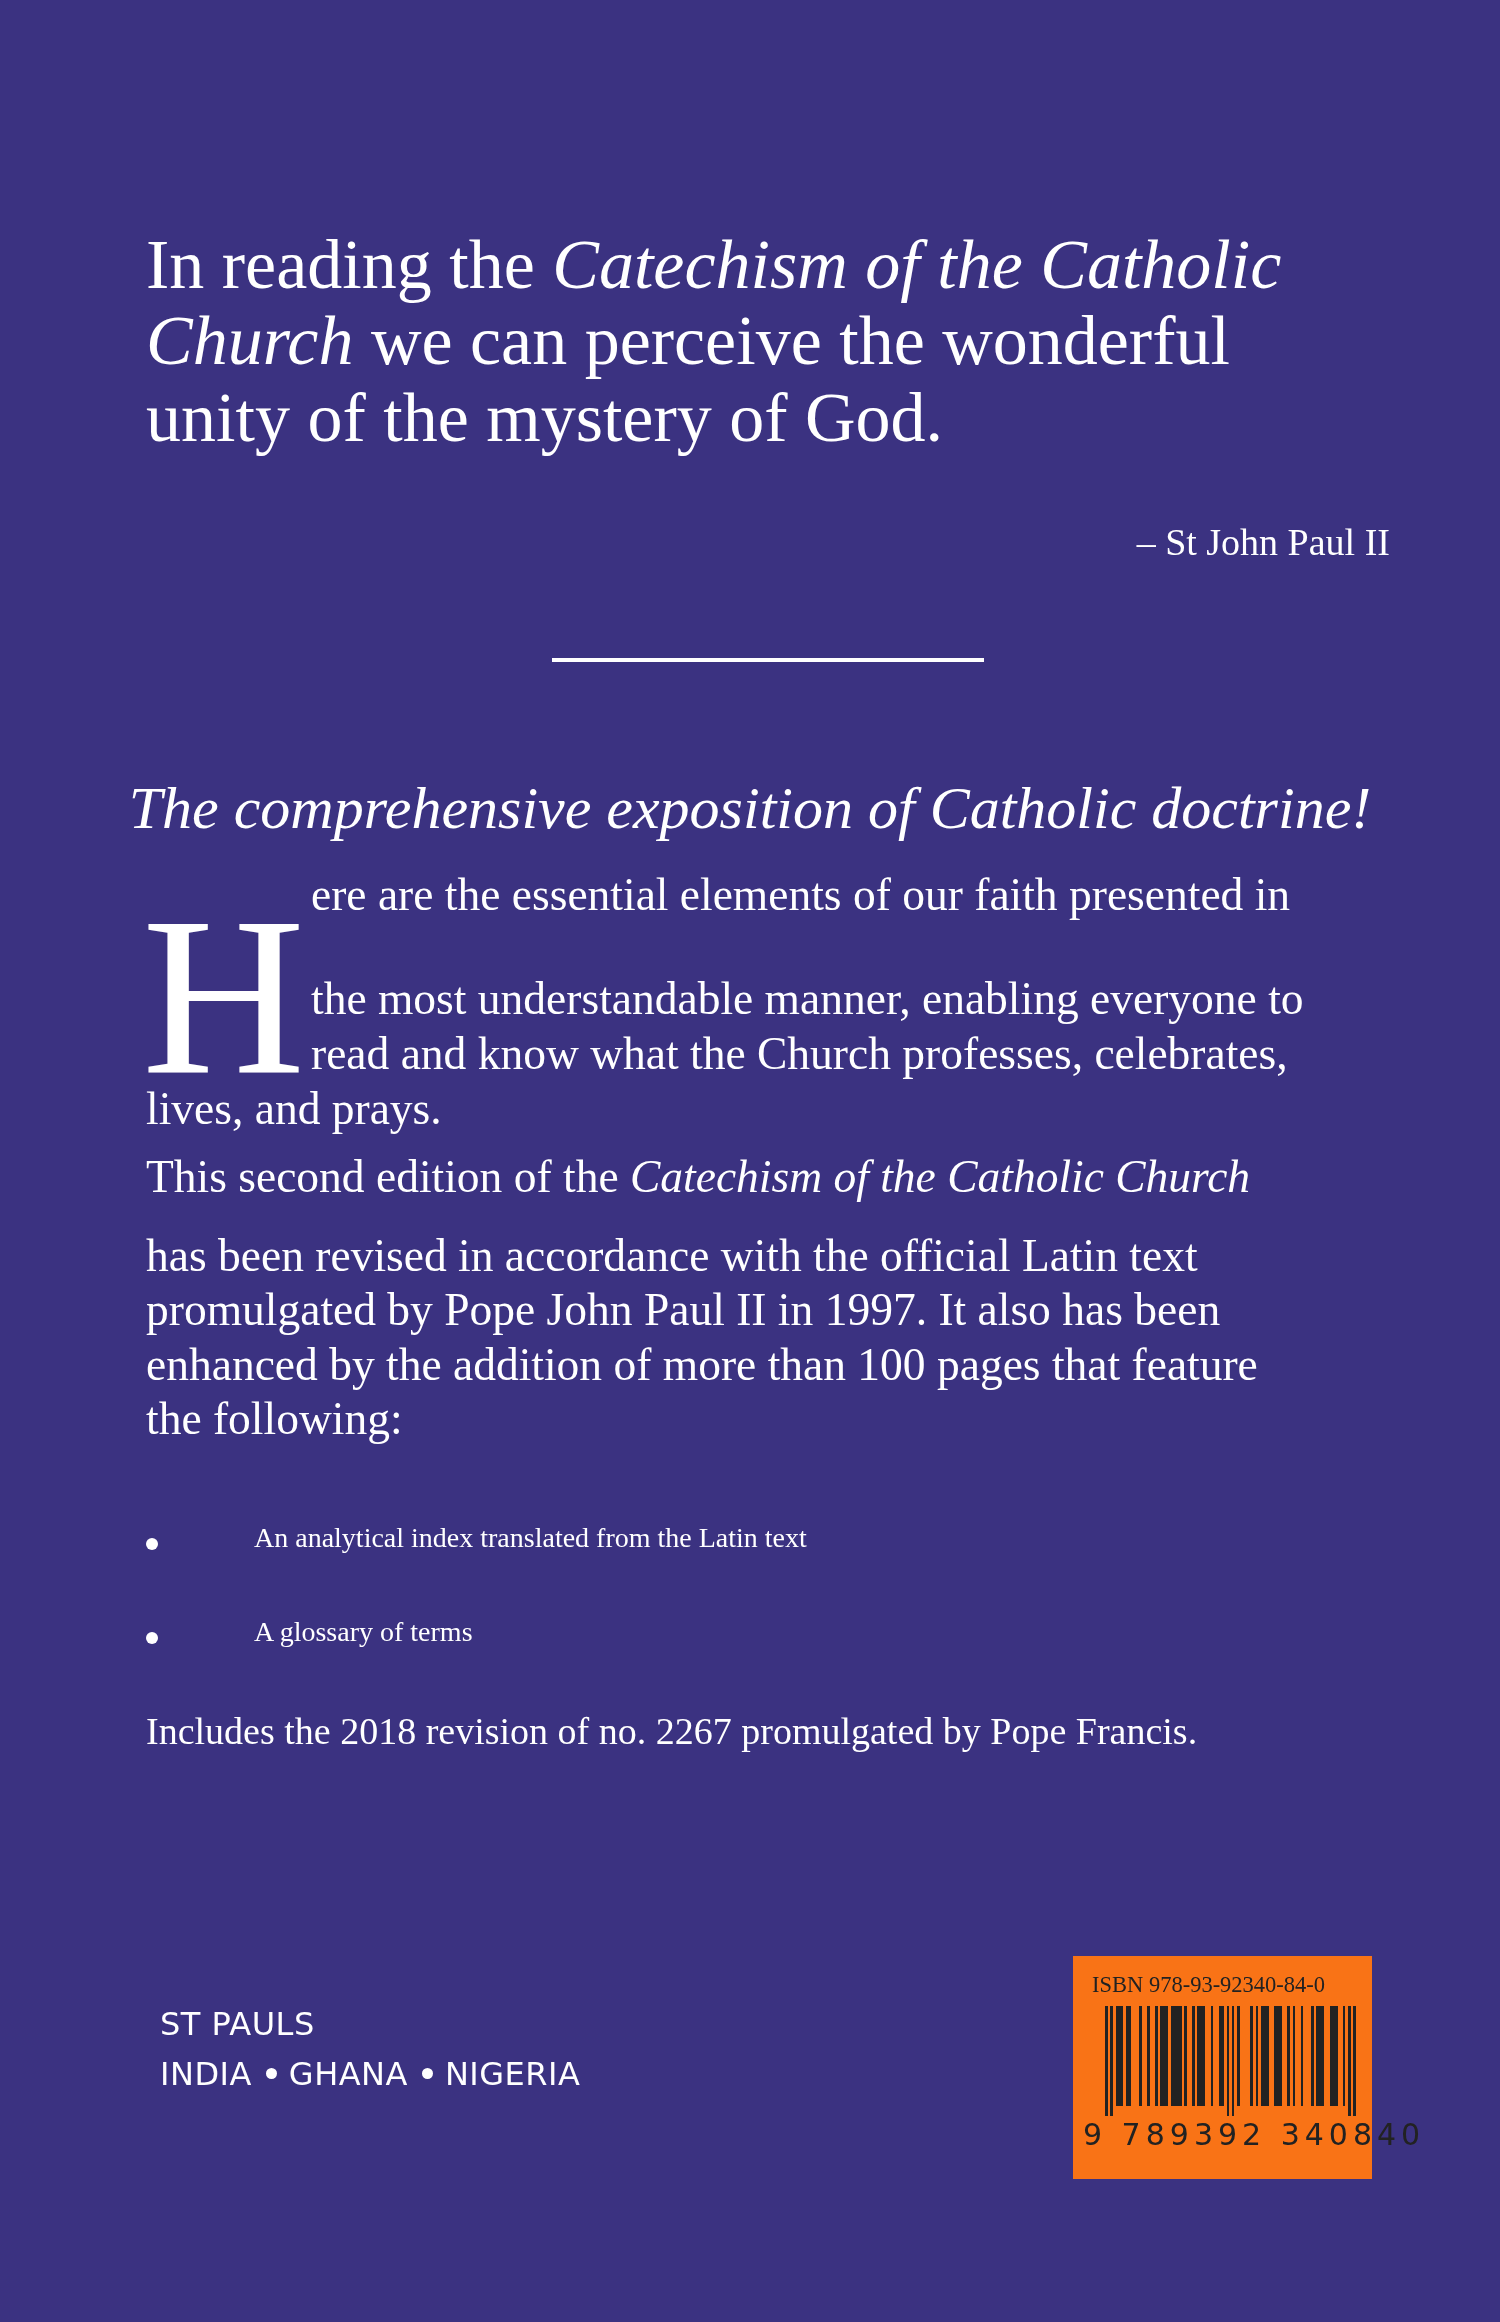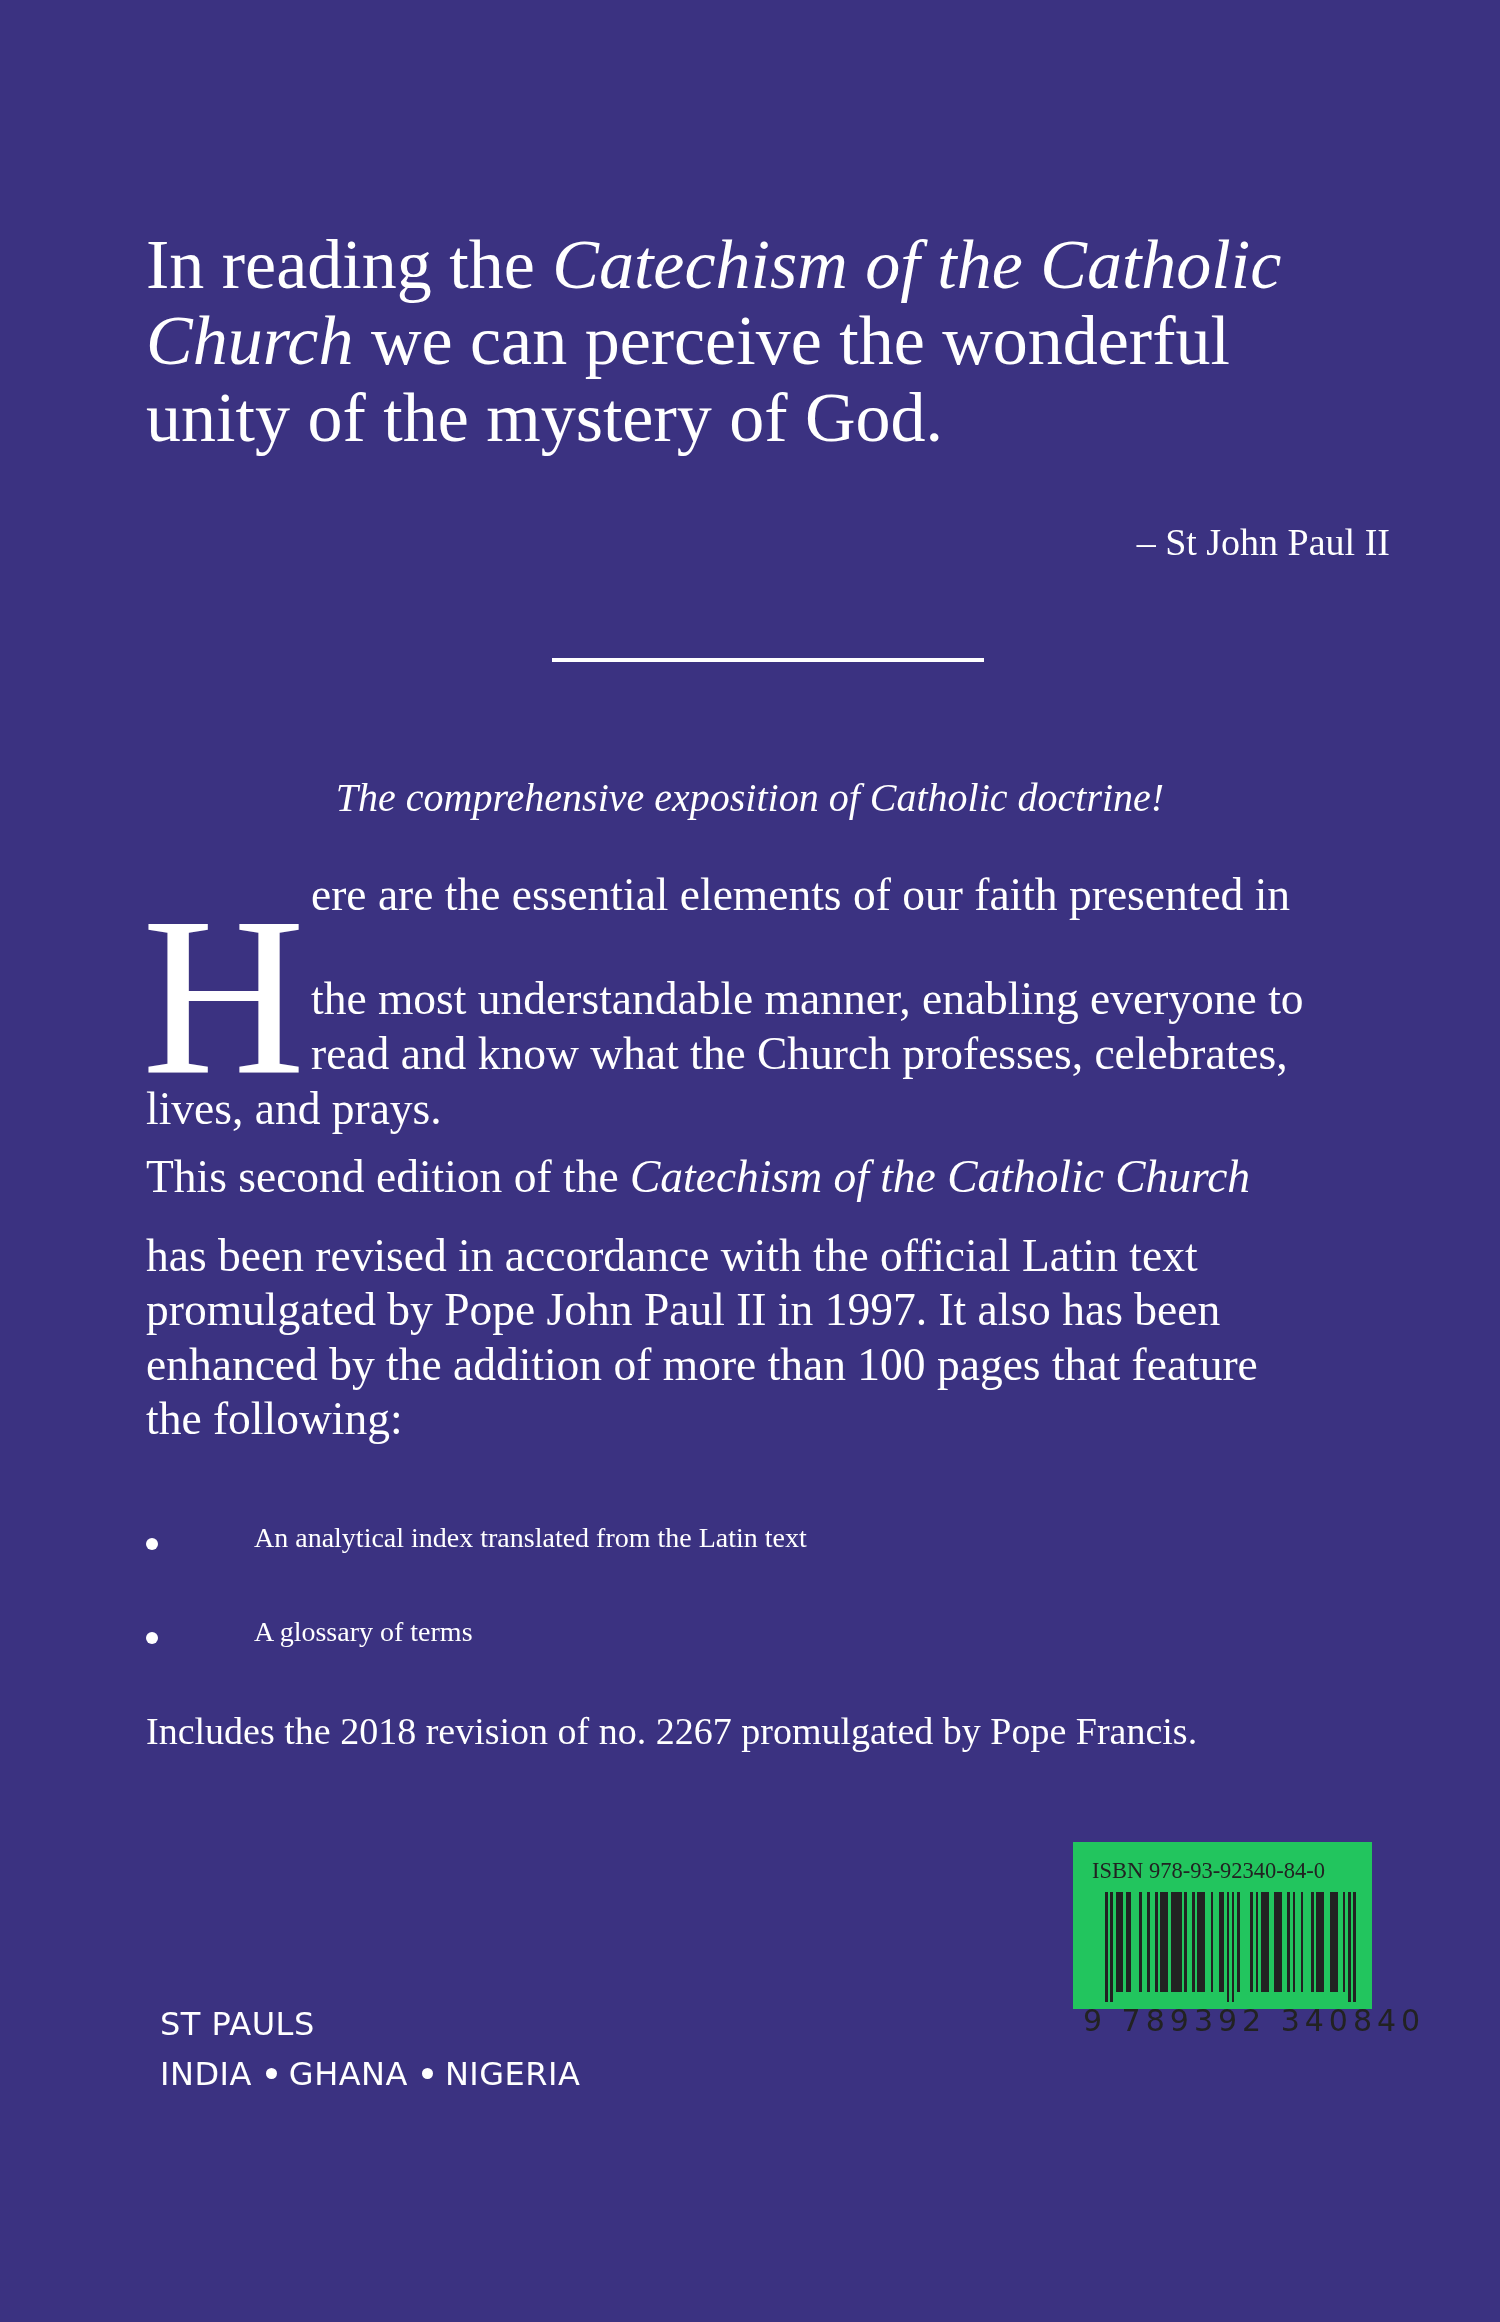--- a/index.html
+++ b/index.html
@@ -13,40 +13,40 @@
   .abs { position: absolute; white-space: nowrap; }
 
   
   .quote-line { left: 146px; font-size: 70px; line-height: 1; }
   .quote-line i { font-style: italic; }
   .attrib { right: 110px; top: 523px; font-size: 38px; line-height: 1; }
   .rule { left: 552px; top: 658px; width: 432px; height: 4px; background: #ffffff; }
 
   
   .tagline { left: 0; width: 1500px; text-align: center; top: 778px;
-             font-size: 40px; font-style: italic; line-height: 1; }
+             font-size: 60px; font-style: italic; line-height: 1; }
 
   
   .dropcap { left: 142px; top: 884px; font-size: 226px; line-height: 1; }
   .body-line { font-size: 45.5px; line-height: 1; }
   .body-line i { font-style: italic; }
 
   
   .bullet-dot { left: 146px; width: 12px; height: 12px; border-radius: 50%; background: #fff; }
   .bullet-text { left: 254px; font-size: 28px; line-height: 1; }
   .includes { left: 146px; font-size: 38px; line-height: 1; }
 
   
   .publisher { left: 160px; font-family: "DejaVu Sans", "Liberation Sans", sans-serif;
                font-size: 32px; line-height: 1; letter-spacing: 0.5px; }
   .pub-dot { display: inline-block; width: 11px; height: 11px; border-radius: 50%;
              background: #fff; vertical-align: middle; margin: 0 12px 6px 14px; }
 
   
-  .isbn-box { left: 1073px; top: 1842px; width: 299px; height: 167px; background: #22c55e; }
+  .isbn-box { left: 1073px; top: 1956px; width: 299px; height: 223px; background: #f97316; }
   .isbn-text { left: 19px; top: 18px; color: #222; font-size: 22.5px; line-height: 1;
                font-family: "Liberation Serif", serif; }
   .bars { position: absolute; left: 32px; top: 50px; height: 110px; width: 251px; }
   .bar { position: absolute; top: 0; background: #222; }
   .ean-digits { position: absolute; top: 164px; left: 10px; color: #222; font-size: 30px;
                 font-family: "DejaVu Sans", sans-serif; line-height: 1; letter-spacing: 5px; }
 </style>
 </head>
 <body>
 

